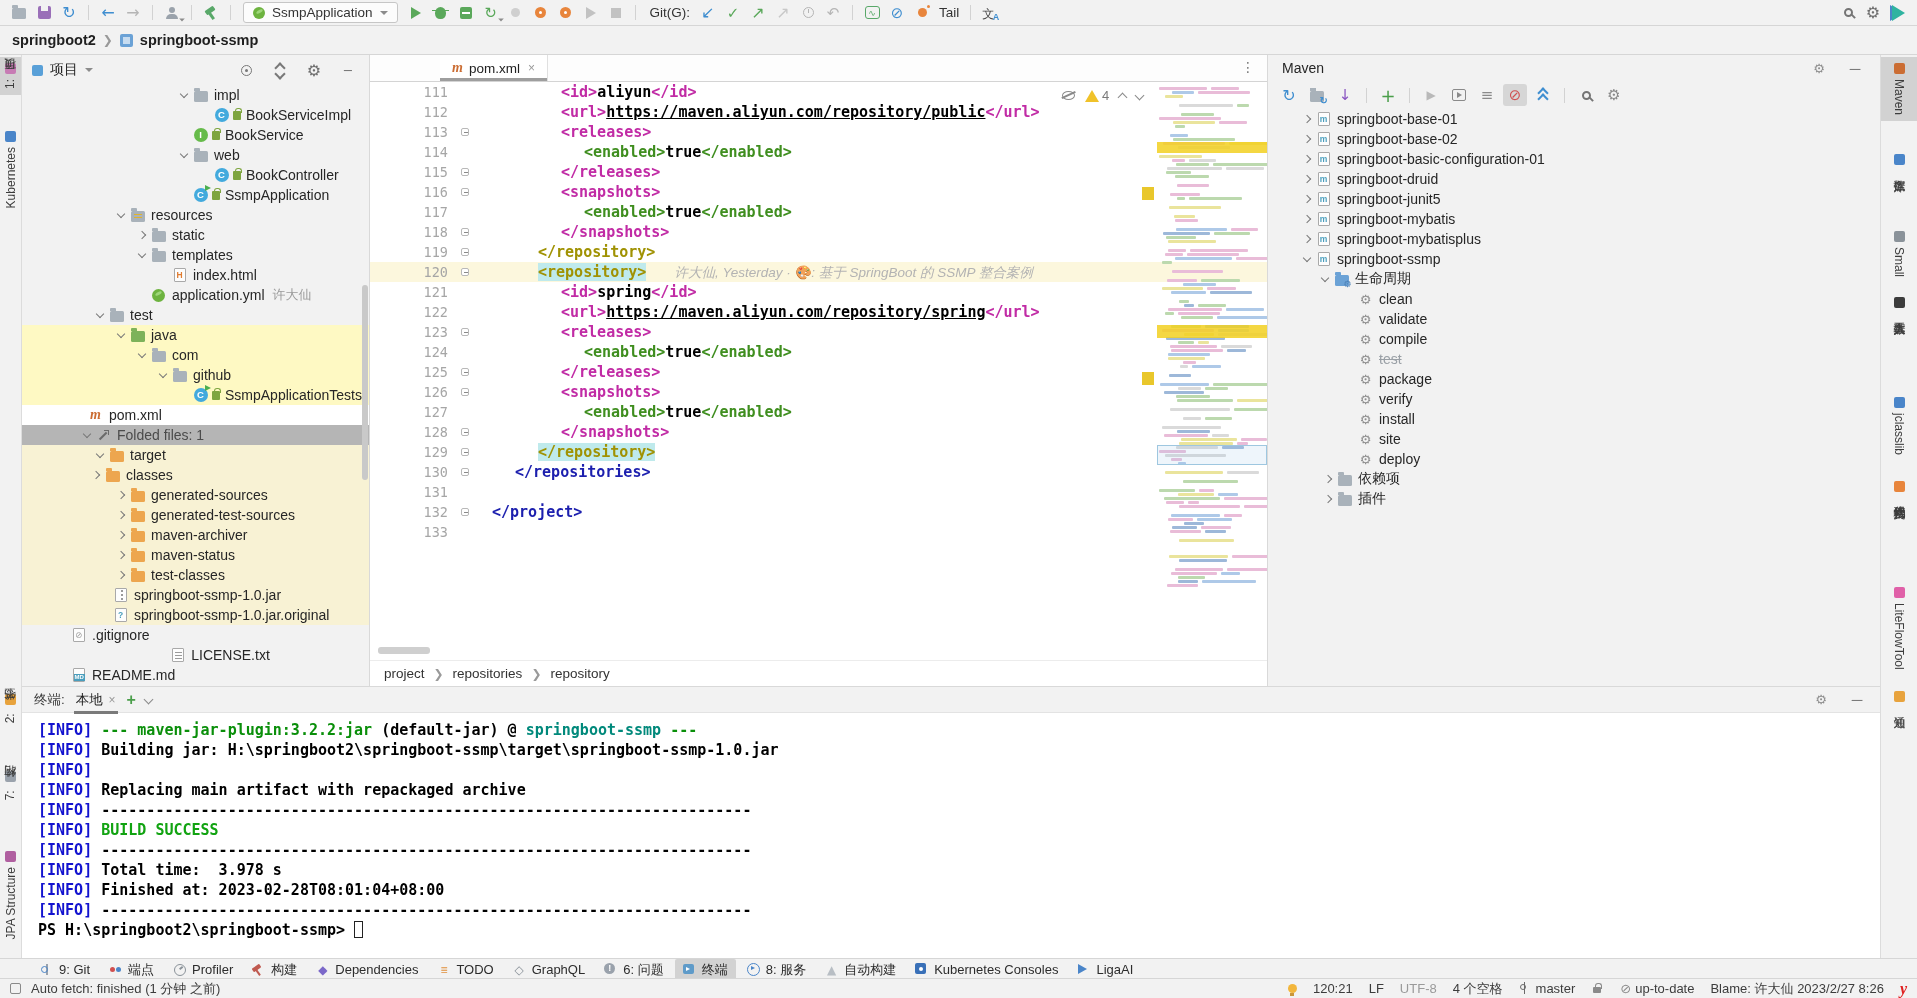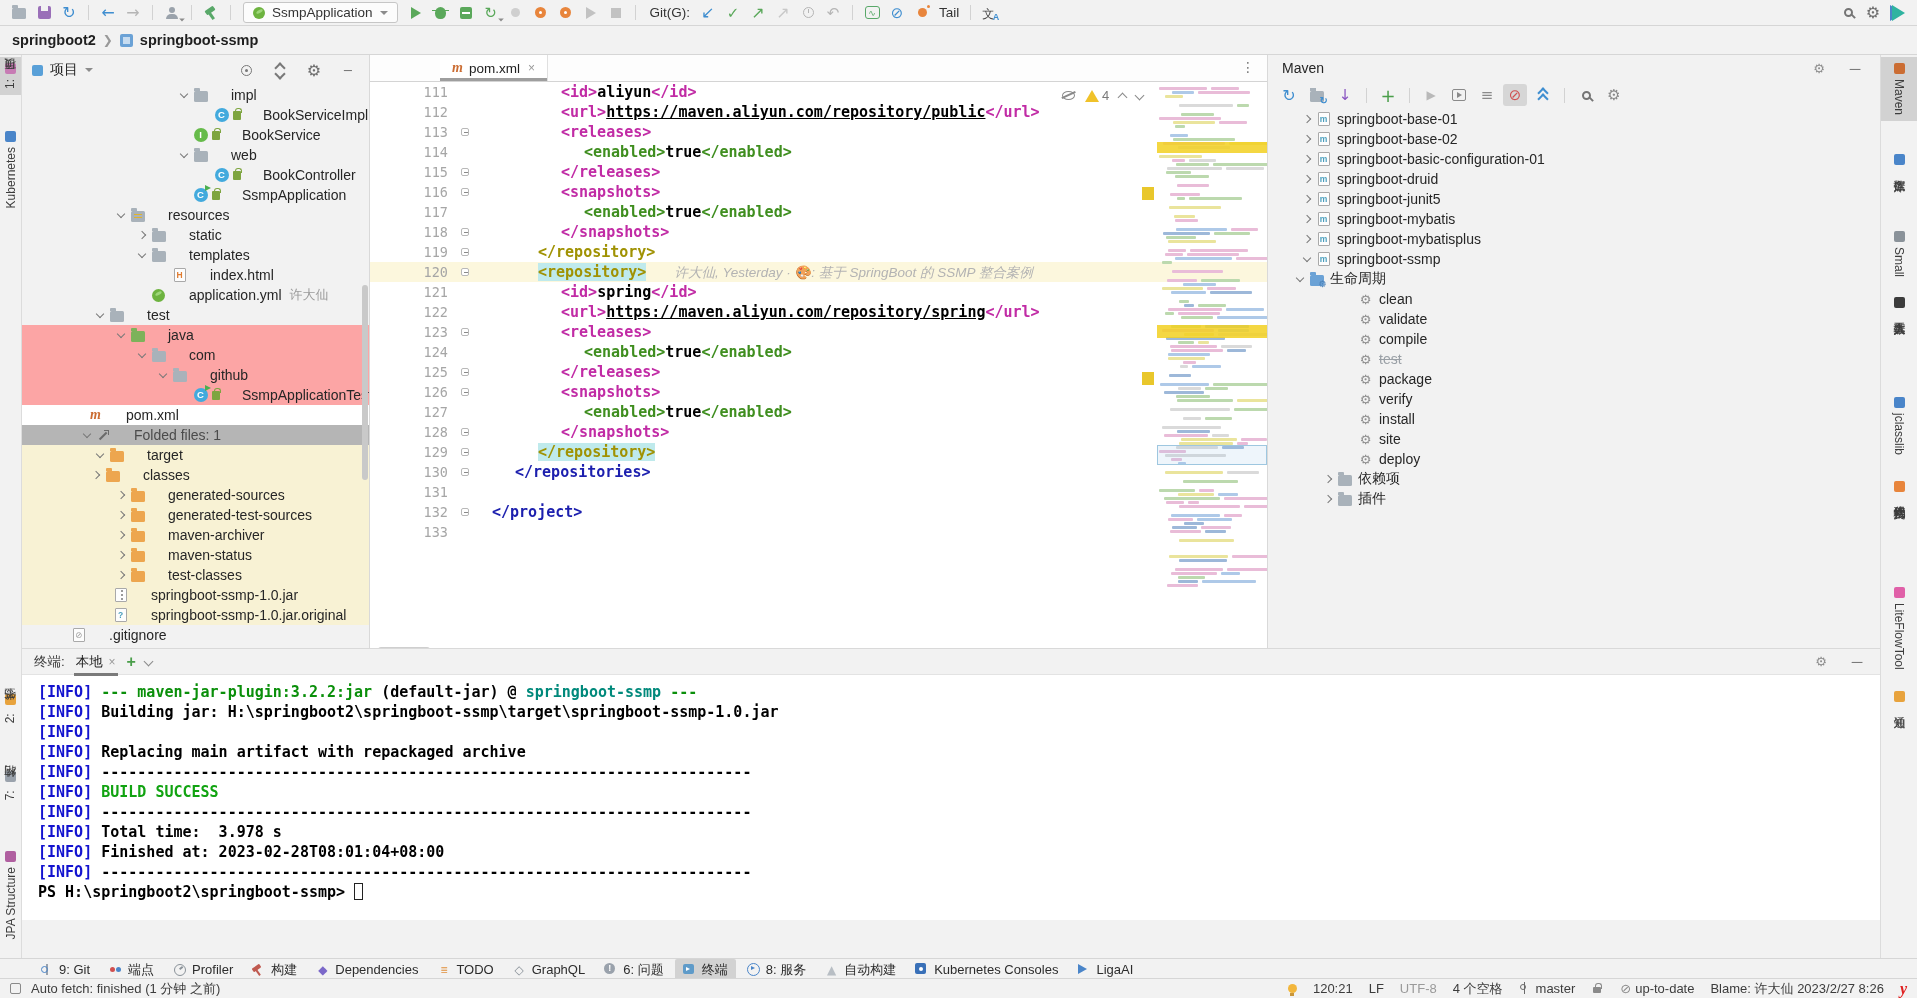--- a/index.html
+++ b/index.html
@@ -78,23 +78,23 @@
 .vitem{position:absolute;left:0;right:0;display:flex;flex-direction:column;align-items:center;gap:5px;padding:6px 0;font-size:12px;color:#3c3c3c}
 .vitem.active{background:#d2d2d2}
 .vlab-l{writing-mode:vertical-rl;transform:rotate(180deg)}
 .vlab-r{writing-mode:vertical-rl}
 .sq{width:11px;height:11px;border-radius:2px;flex:none}
 
 #project{position:absolute;left:22px;top:55px;width:348px;bottom:312px;background:#f2f2f2;border-right:1px solid #d9d9d9;overflow:hidden}
 #phdr{height:30px;display:flex;align-items:center;gap:7px;padding:0 10px;font-size:14px;color:#262626}
 #phdr .hicons{margin-left:auto;display:flex;gap:12px;align-items:center}
 .ptrow{height:20px;display:flex;align-items:center;font-size:14px;color:#262626;white-space:nowrap}
-.ptrow .lbl{margin-left:22px}
+.ptrow .lbl{margin-left:5px}
 .ptrow .extra{margin-left:8px;color:#9a9a9a;font-size:13px}
-.bg-green{background:#fca5a5}.bg-yellow{background:#f8f2d4}.bg-white{background:#fff}
+.bg-green{background:#fef9c3}.bg-yellow{background:#f8f2d4}.bg-white{background:#fff}
 .bg-gray{background:#b5b5b5;color:#4b4b4b}
 .chvslot{width:17px;flex:none;display:flex;justify-content:center;align-items:center}
 .chv{width:6px;height:6px;border-right:1.7px solid #787878;border-bottom:1.7px solid #787878;transform:rotate(-45deg)}
 .chv.open{transform:rotate(45deg);margin-top:-2px}
 .iconslot{width:17px;flex:none;display:flex;justify-content:center;align-items:center}
 .cico{width:14px;height:14px;border-radius:50%;color:#fff;font:700 9.5px/14px "Liberation Sans",sans-serif;text-align:center;position:relative;flex:none}
 .c-class{background:#43aadd}.c-iface{background:#66bb4a}
 .c-run{background:#43aadd}.c-run::after,.c-test::after{content:"";position:absolute;right:-3px;top:-3px;width:0;height:0;border-left:6px solid #4caf50;border-top:3.5px solid transparent;border-bottom:3.5px solid transparent}
 .c-test{background:#43aadd}
 .lko{width:8px;height:9px;margin-left:3px;background:#7ea540;border-radius:1px;position:relative;flex:none}
@@ -150,21 +150,21 @@
 #maven{position:absolute;left:1267px;top:55px;width:613px;bottom:312px;background:#f2f2f2;border-left:1px solid #d9d9d9}
 #mhdr{height:26px;display:flex;align-items:center;padding:0 14px;font-size:14px;color:#262626}
 #mhdr .hicons,#thdr .hicons{margin-left:auto;display:flex;gap:14px;align-items:center;color:#7a7a7a}
 #mtoolbar{height:28px;display:flex;align-items:center;gap:4px;padding:0 9px}
 #mtoolbar .ti{width:24px}
 .ti.active-bg{background:#d6d6d6;border-radius:3px}
 .mtrow{height:20px;display:flex;align-items:center;font-size:14px;color:#262626;white-space:nowrap}
 .mtrow .lbl{margin-left:5px}
 .mtrow .lbl.skip{color:#9aa0a6;text-decoration:line-through}
 
-#terminal{position:absolute;left:22px;top:648px;right:37px;height:272px;background:#fff;border-top:1px solid #d9d9d9}
+#terminal{position:absolute;left:22px;top:686px;right:37px;height:272px;background:#fff;border-top:1px solid #d9d9d9}
 #thdr{height:26px;background:#f2f2f2;display:flex;align-items:center;gap:9px;padding:0 12px;font-size:13.5px;color:#3c3c3c;border-bottom:1px solid #e3e3e3}
 #ttab{position:relative;padding:3px 2px;color:#222}
 #ttab::after{content:"";position:absolute;left:0;right:0;bottom:-2px;height:2.5px;background:#7a7a7a}
 .tplus{color:#4a9e4a;font-size:16px;font-weight:bold}
 #tbody{padding:8px 0 0 16px;font-family:"DejaVu Sans Mono","Liberation Mono",monospace;font-size:15px;font-weight:bold}
 .tline{height:20px;white-space:pre}
 .seg-info{color:#1313cf}.seg-grn{color:#0a8f0a}.seg-teal{color:#00897b}.seg-pln{color:#000}.seg-succ{color:#11a311}
 .cursorbox{display:inline-block;width:9px;height:17px;border:1.5px solid #222;vertical-align:-3px}
 
 #twbar{position:absolute;left:0;right:0;top:958px;height:22px;background:#f2f2f2;border-top:1px solid #d6d6d6;display:flex;align-items:center;gap:3px;padding-left:32px;font-size:13px;color:#2c2c2c}
@@ -944,21 +944,21 @@
         </div>
         <div class="mtrow" style="padding-left: 30px;">
           <span class="chvslot">
             <span class="chv open"></span>
           </span>
           <span class="iconslot">
             <span class="pgo">m</span>
           </span>
           <span class="lbl">springboot-ssmp</span>
         </div>
-        <div class="mtrow" style="padding-left: 23px;">
+        <div class="mtrow" style="padding-left: 48px;">
           <span class="chvslot">
             <span class="chv open"></span>
           </span>
           <span class="iconslot">
             <span class="fico f-blue f-gear"></span>
           </span>
           <span class="lbl">生命周期</span>
         </div>
         <div class="mtrow" style="padding-left: 72px;">
           <span class="chvslot"></span>

